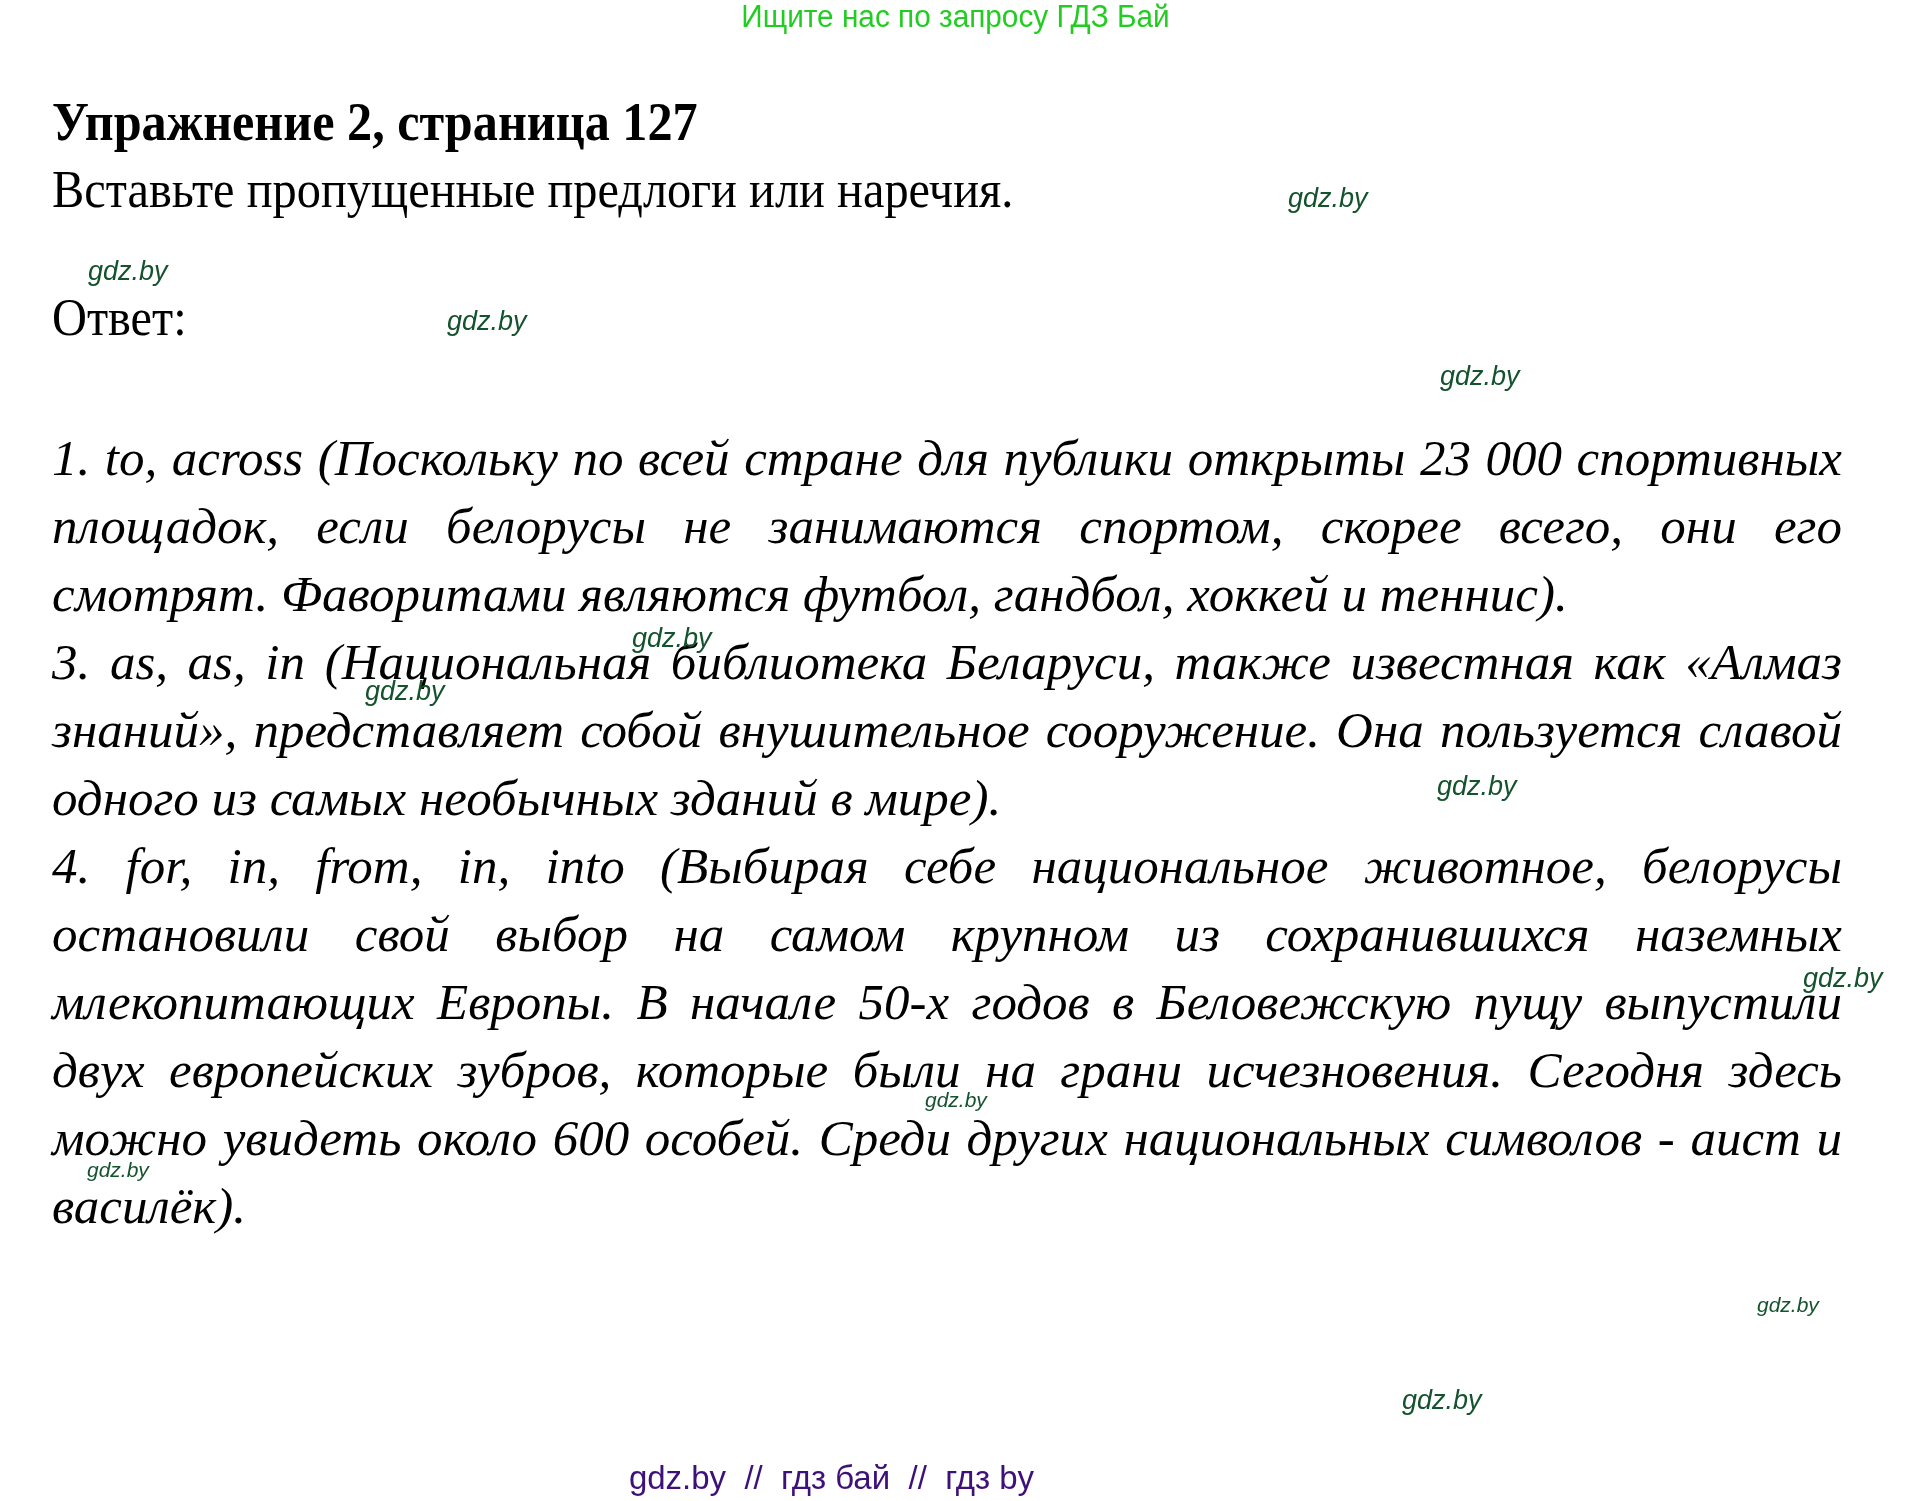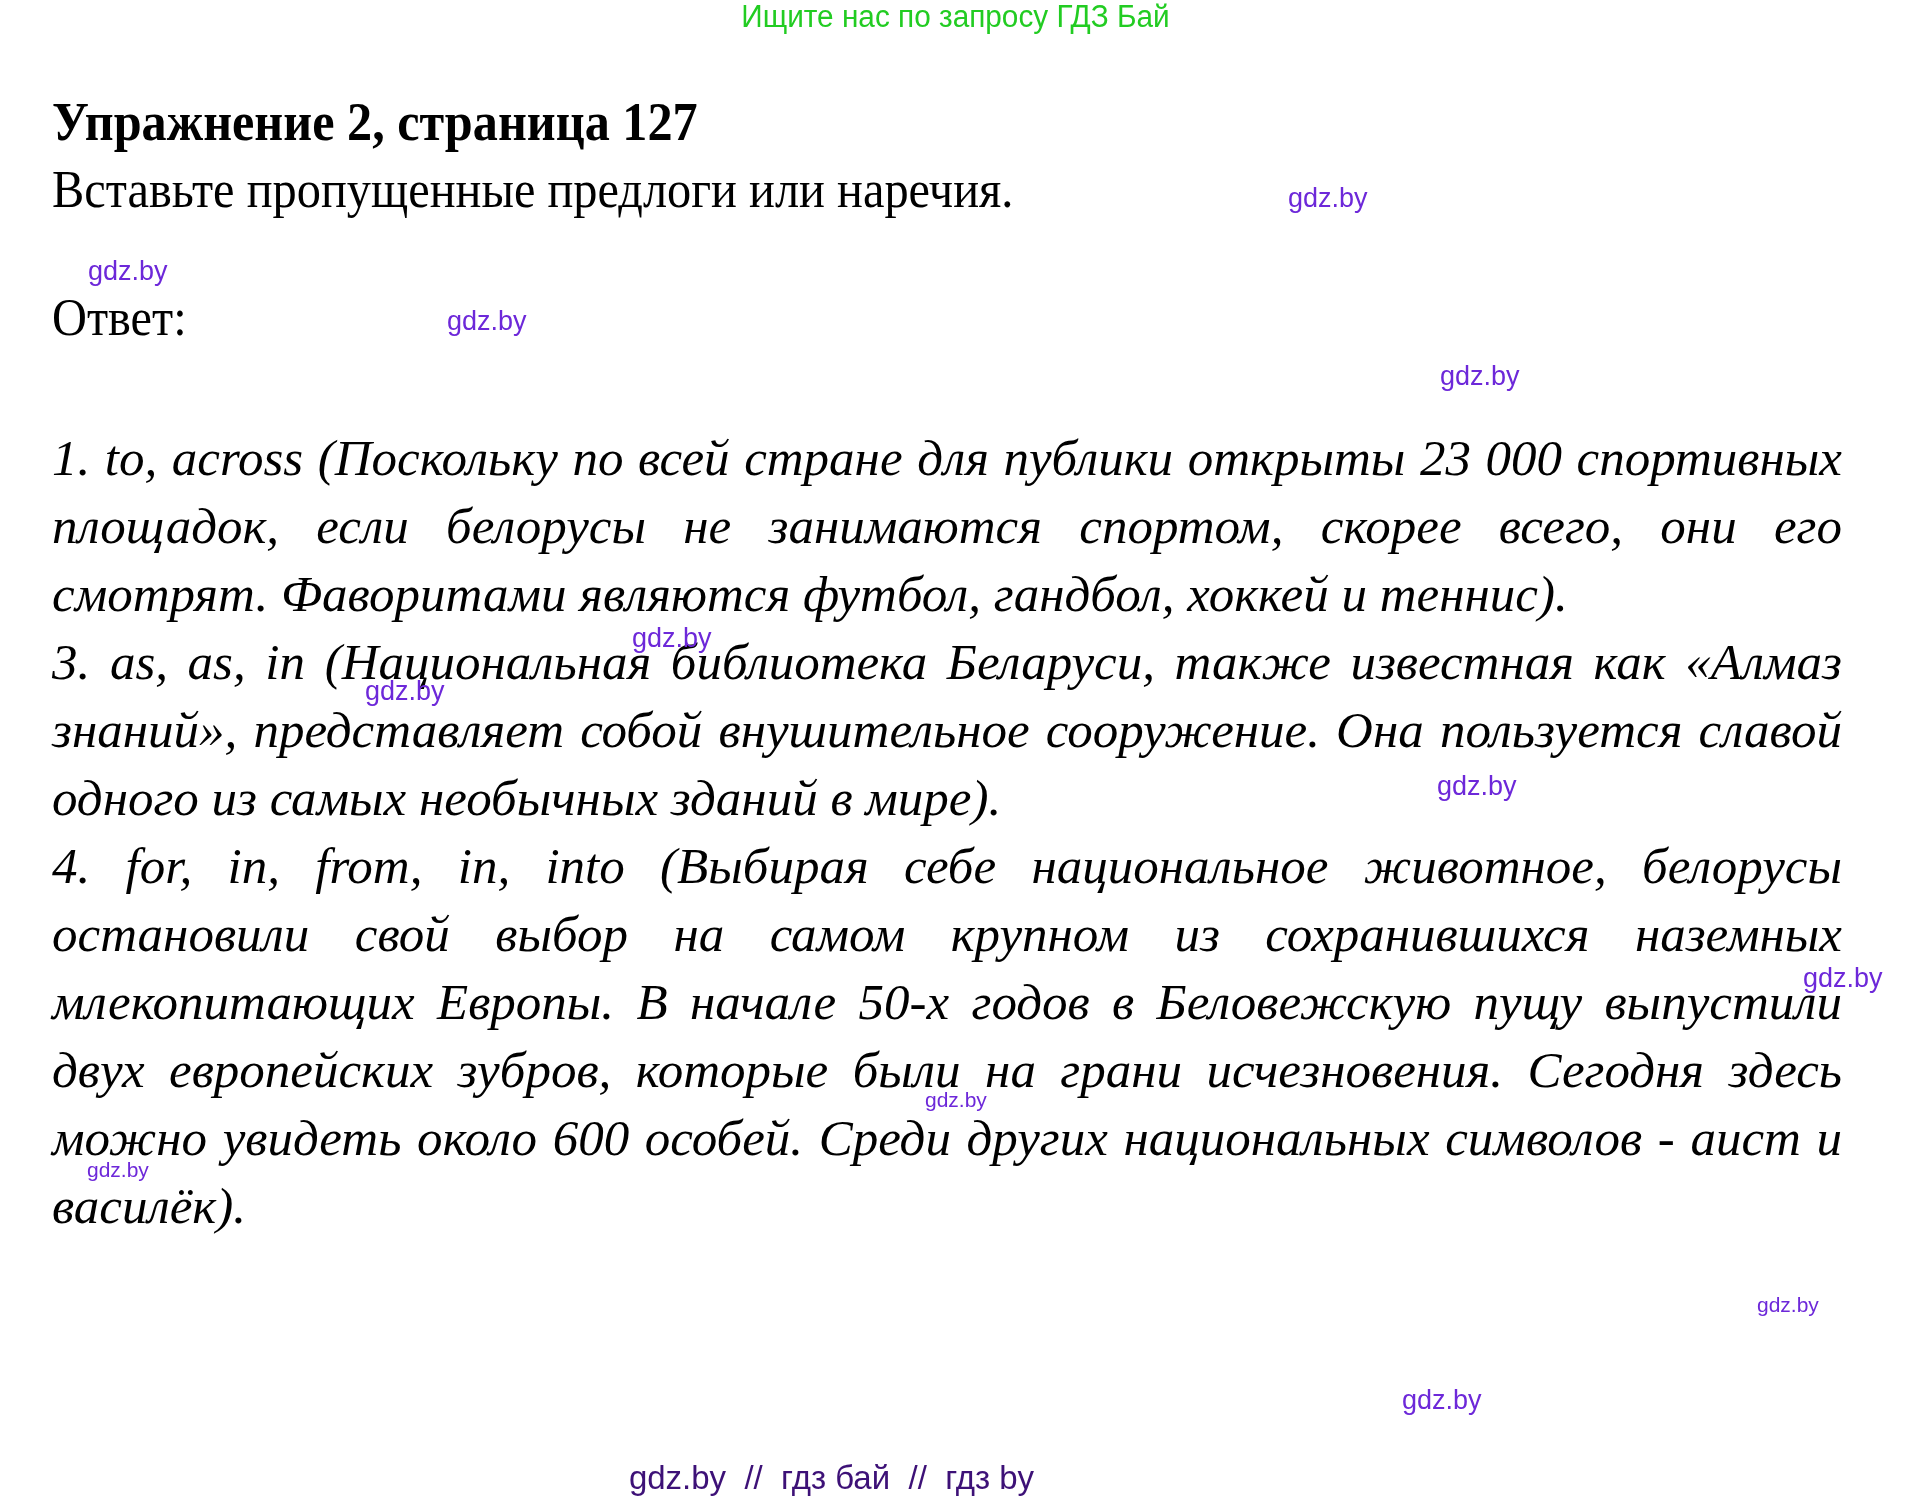--- a/index.html
+++ b/index.html
@@ -12,21 +12,21 @@
     font-size: 33px; line-height: 40px; color: #3d1177; white-space: pre; }
   .heading { position: absolute; left: 52px; top: 92px; font-size: 54px; font-weight: bold;
     line-height: 60px; transform: scaleX(0.93); transform-origin: left top; white-space: nowrap; }
   .instruction { position: absolute; left: 52px; top: 160px; font-size: 52px; line-height: 60px;
     transform: scaleX(0.93); transform-origin: left top; white-space: nowrap; }
   .answer-label { position: absolute; left: 52px; top: 288px; font-size: 52px; line-height: 60px;
     transform: scaleX(0.93); transform-origin: left top; }
   .answer-body { position: absolute; left: 52px; top: 424px; width: 1790px;
     font-size: 51px; line-height: 68px; text-align: justify; }
   .answer-body p { margin: 0; font-style: italic; }
-  .wm { position: absolute; font-size: 27px; line-height: 30px; color: #6d28d9; white-space: nowrap; }
+  .wm { position: absolute; font-size: 27px; line-height: 30px; color: #14532d; white-space: nowrap; font-style: italic; }
   .wm.small { font-size: 21px; line-height: 24px; }
 </style>
 </head>
 <body>
 
 <div class="banner sans">Ищите нас по запросу ГДЗ Бай</div>
 
 <div class="heading serif">Упражнение 2, страница 127</div>
 <div class="instruction serif">Вставьте пропущенные предлоги или наречия.</div>
 <div class="answer-label serif">Ответ:</div>

